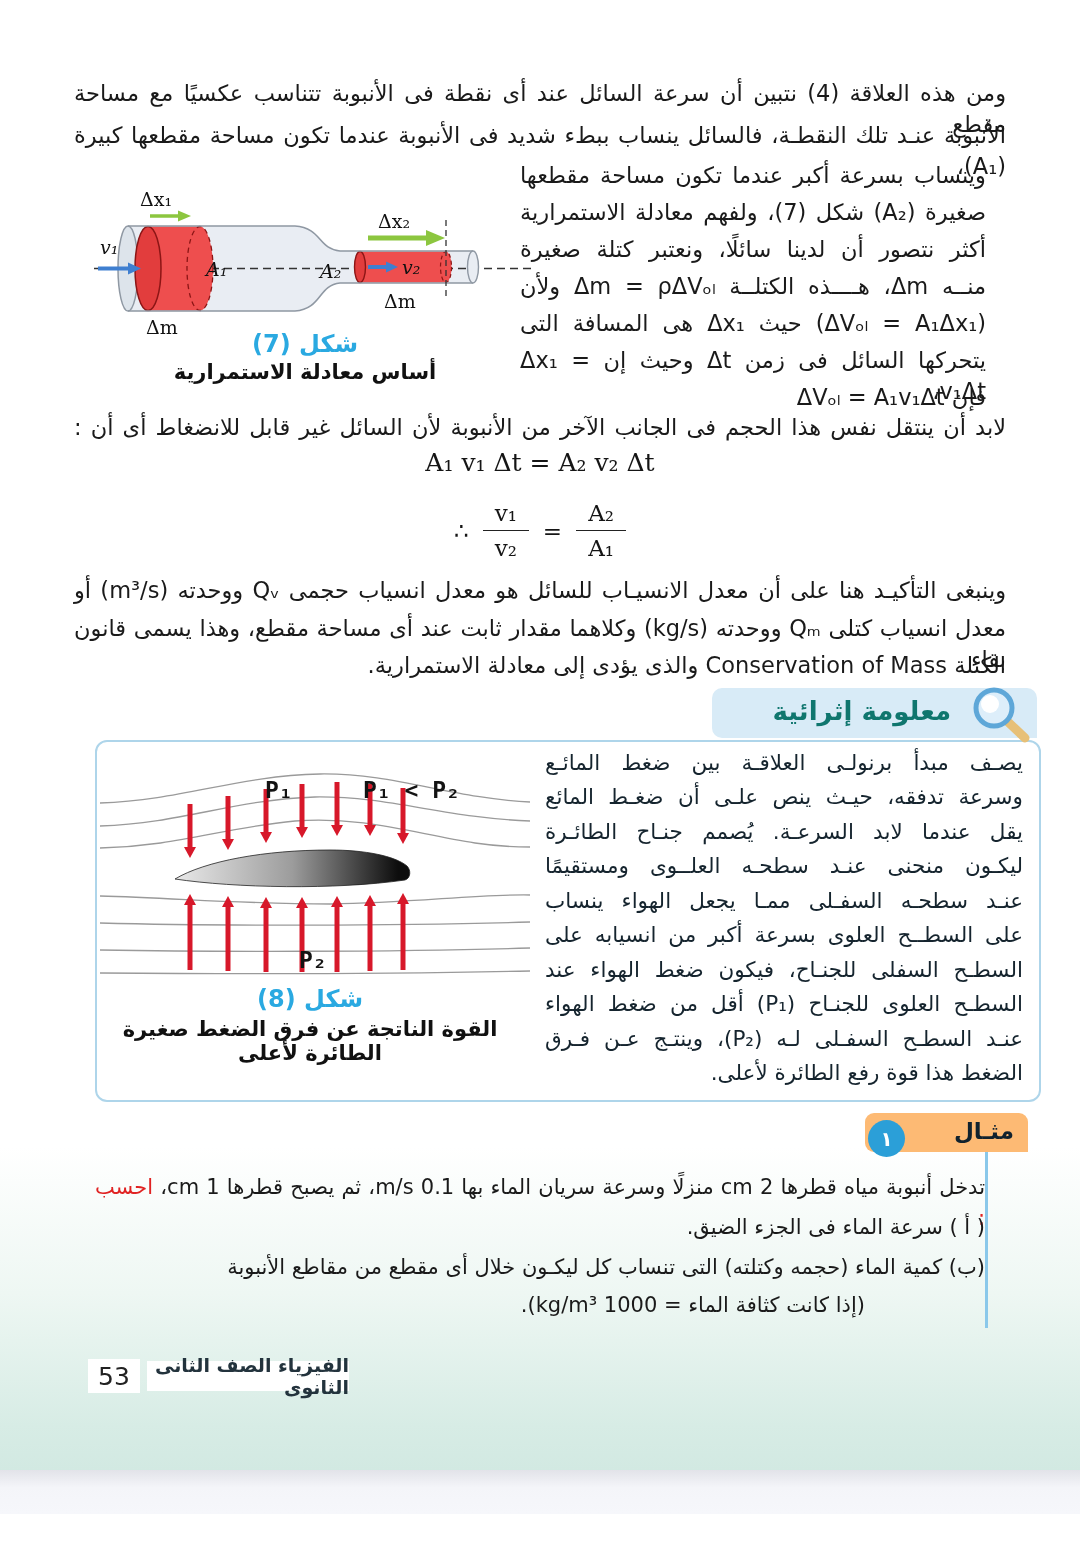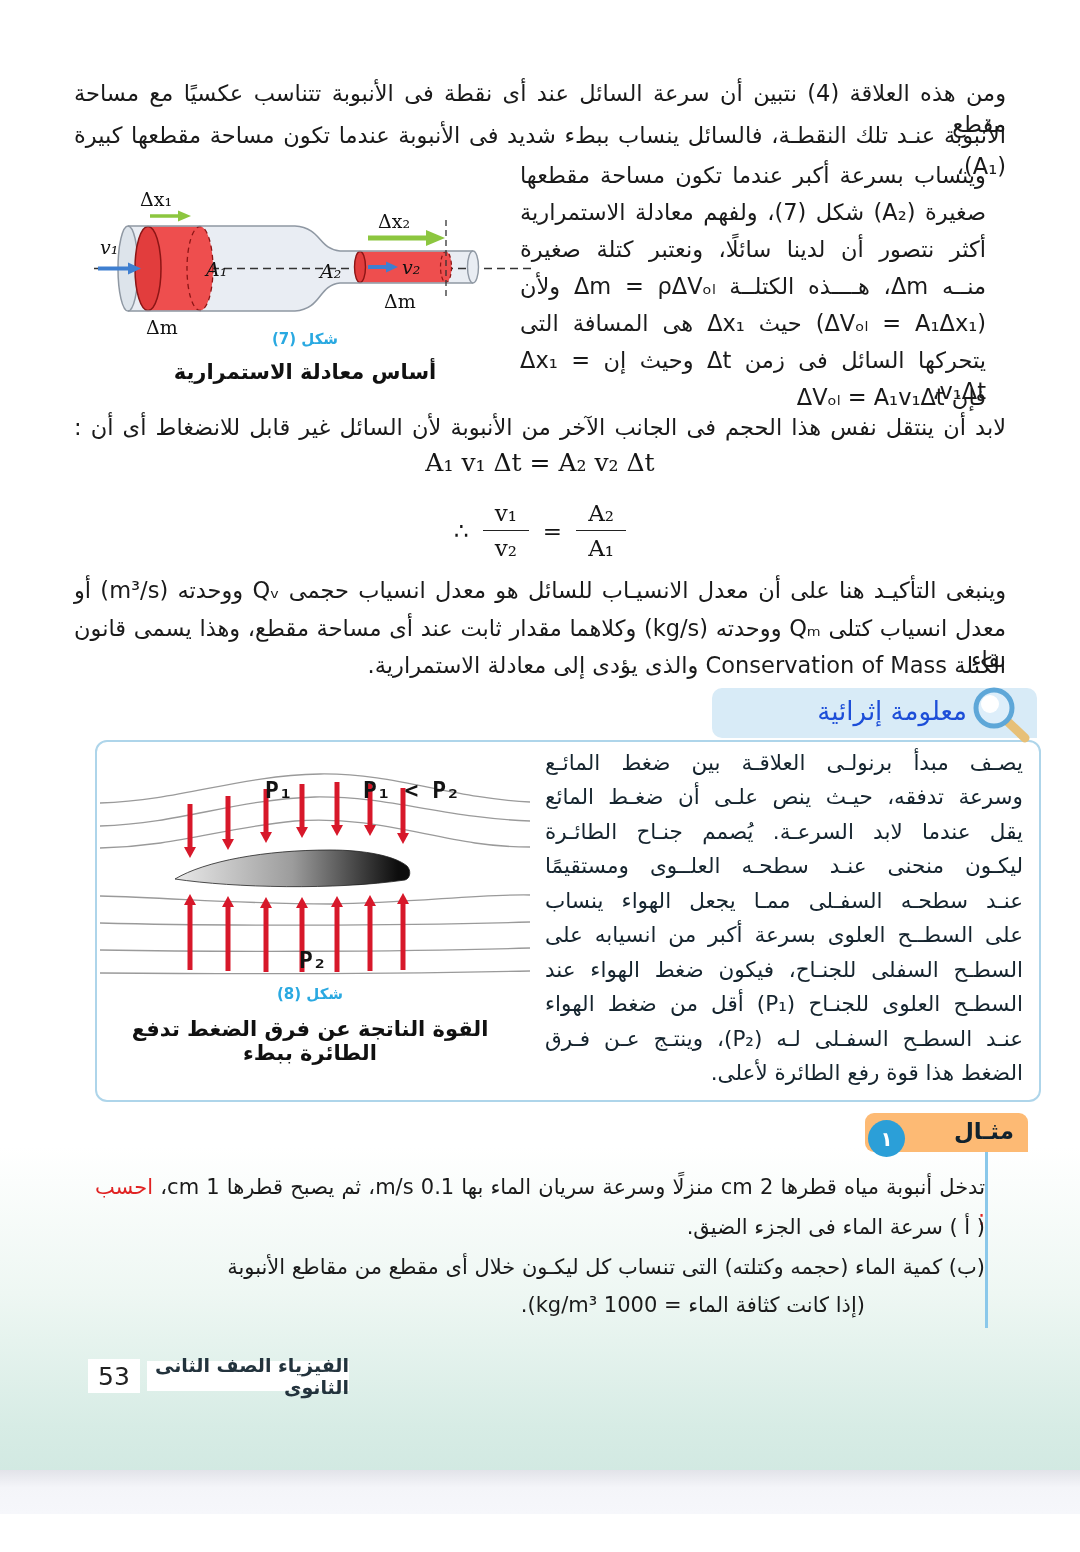--- a/index.html
+++ b/index.html
@@ -10,32 +10,32 @@
         background:linear-gradient(180deg,#ffffff 0%,#ffffff 78%,#eef7f3 88%,#d7ece5 97%,#d2e9e2 100%);}
   .strip1{position:absolute;left:0;top:1470px;width:1080px;height:44px;
         background:linear-gradient(180deg,#e2e3e9 0%,#f4f5f9 40%,#f6f7fb 100%);}
   .strip2{position:absolute;left:0;top:1514px;width:1080px;height:38px;background:#ffffff;}
   .ar{direction:rtl;color:#1a1a1a;}
   .jl{text-align:justify;text-align-last:justify;}
   .body-line{left:74px;width:932px;font-size:22.5px;line-height:31px;}
   .col-line{left:520px;width:466px;font-size:22.5px;line-height:31px;}
   .enr-line{left:545px;width:478px;font-size:21.5px;line-height:30px;color:#15242e;}
   .ex-line{left:95px;width:890px;font-size:21px;line-height:31px;}
-  .cap-no{font-weight:bold;color:#2aa9e1;font-size:15px;text-align:center;direction:rtl;}
+  .cap-no{font-weight:bold;color:#2aa9e1;font-size:24px;text-align:center;direction:rtl;}
   .cap-tx{font-weight:bold;color:#111;font-size:21px;text-align:center;direction:rtl;}
   .eq{direction:ltr;font-family:"DejaVu Serif",serif;color:#151515;}
   .eq1{left:74px;width:932px;top:448px;text-align:center;font-size:25px;}
   .eq2{left:74px;width:932px;top:500px;display:flex;justify-content:center;align-items:center;gap:14px;font-size:23px;}
   .frac{display:inline-flex;flex-direction:column;align-items:center;}
   .frac .num{padding:0 12px 4px;border-bottom:1.7px solid #222;}
   .frac .den{padding:4px 12px 0;}
   .enr-banner{left:712px;top:688px;width:325px;height:50px;background:#d8ebf7;
               border-radius:10px 10px 0 10px;z-index:3;}
-  .enr-banner .ttl{position:absolute;right:70px;top:8px;font-size:26px;font-weight:normal;
-                   color:#1d4ed8;direction:rtl;}
+  .enr-banner .ttl{position:absolute;right:86px;top:8px;font-size:26px;font-weight:bold;
+                   color:#0f766e;direction:rtl;}
   .enr-box{left:95px;top:740px;width:942px;height:358px;border:2px solid #aed5ea;border-radius:12px;background:transparent;}
   .ex-banner{left:865px;top:1113px;width:123px;height:39px;background:#fdba74;border-radius:9px 9px 0 9px;z-index:3;padding-left:40px;}
   .ex-banner .ttl{position:absolute;right:14px;top:5px;font-size:23px;font-weight:bold;color:#10222e;direction:rtl;}
   .ex-circle{left:868px;top:1120px;width:37px;height:37px;border-radius:50%;background:#2b9fd8;z-index:4;
              display:flex;align-items:center;justify-content:center;color:#fff;font-size:20px;font-weight:bold;}
   .ex-vline{left:985px;top:1152px;width:3px;height:176px;background:#8ac8ea;}
   .red{color:#e02222;}
   .fbox{background:#ffffff;display:flex;align-items:center;justify-content:center;}
   .svg-label{font-family:"DejaVu Serif",serif;font-style:italic;font-size:19px;fill:#111;}
   .svg-label-up{font-family:"DejaVu Serif",serif;font-size:19px;fill:#111;}
@@ -189,21 +189,21 @@
       <line x1="275" y1="213" x2="275" y2="147" stroke-width="5"></line>
         <polygon points="269,148 281,148 275,137" stroke="none"></polygon>
       <line x1="308" y1="212" x2="308" y2="145" stroke-width="5"></line>
         <polygon points="302,146 314,146 308,135" stroke="none"></polygon>
     </g>
     <text x="170" y="40" class="fig8-label">P₁</text>
     <text x="268" y="40" class="fig8-label">P₁ &lt; P₂</text>
     <text x="204" y="210" class="fig8-label">P₂</text>
   </svg>
   <div class="abs cap-no" style="left:95px;top:985px;width:430px">شكل (8)</div>
-  <div class="abs cap-tx" style="left:95px;top:1017px;width:430px">القوة الناتجة عن فرق الضغط تدفع الطائرة ببطء</div>
+  <div class="abs cap-tx" style="left:95px;top:1017px;width:430px">القوة الناتجة عن فرق الضغط صغيرة الطائرة لأعلى</div>
 
   <div class="abs ar jl enr-line" style="top:748px">يصـف مبدأ برنولـى العلاقـة بين ضغط المائـع</div>
   <div class="abs ar jl enr-line" style="top:782px">وسرعة تدفقه، حيـث ينص علـى أن ضغـط المائع</div>
   <div class="abs ar jl enr-line" style="top:817px">يقل عندما لابد السرعـة. يُصمم جنـاح الطائـرة</div>
   <div class="abs ar jl enr-line" style="top:851px">ليكـون منحنى عنـد سطحـه العلــوى ومستقيمًا</div>
   <div class="abs ar jl enr-line" style="top:886px">عنـد سطحـه السفـلى ممـا يجعل الهواء ينساب</div>
   <div class="abs ar jl enr-line" style="top:920px">على السطــح العلوى بسرعة أكبر من انسيابه على</div>
   <div class="abs ar jl enr-line" style="top:955px">السطـح السفلى للجنـاح، فيكون ضغط الهواء عند</div>
   <div class="abs ar jl enr-line" style="top:989px">السطـح العلوى للجنـاح (P₁) أقل من ضغط الهواء</div>
   <div class="abs ar jl enr-line" style="top:1024px">عنـد السطـح السفـلى لـه (P₂)، وينتـج عـن فـرق</div>

